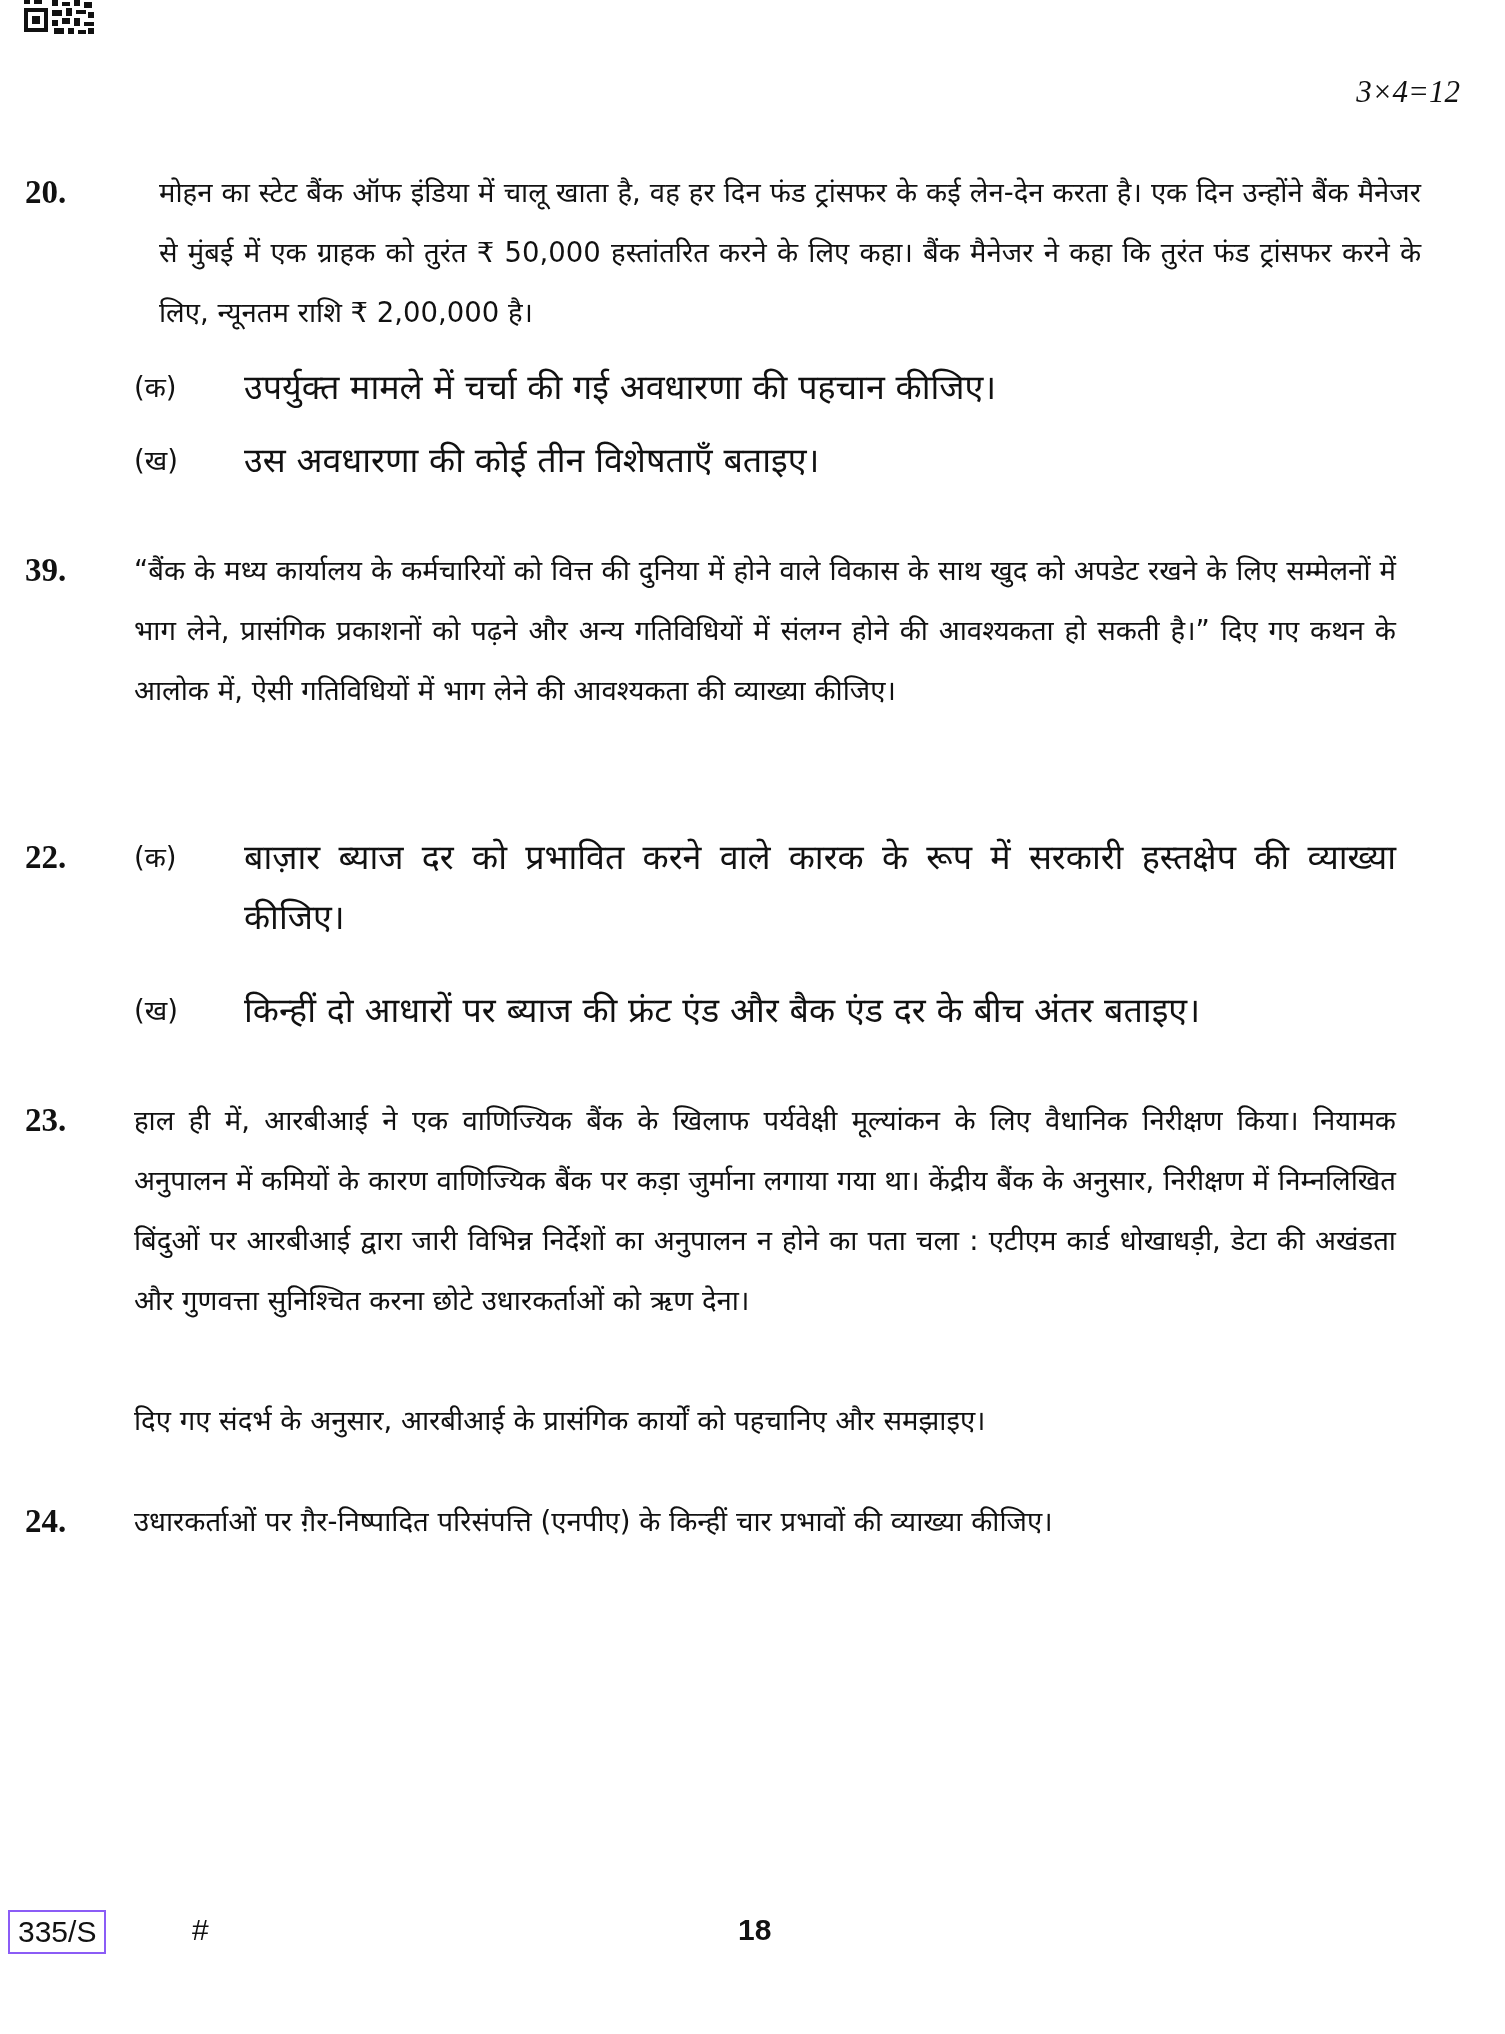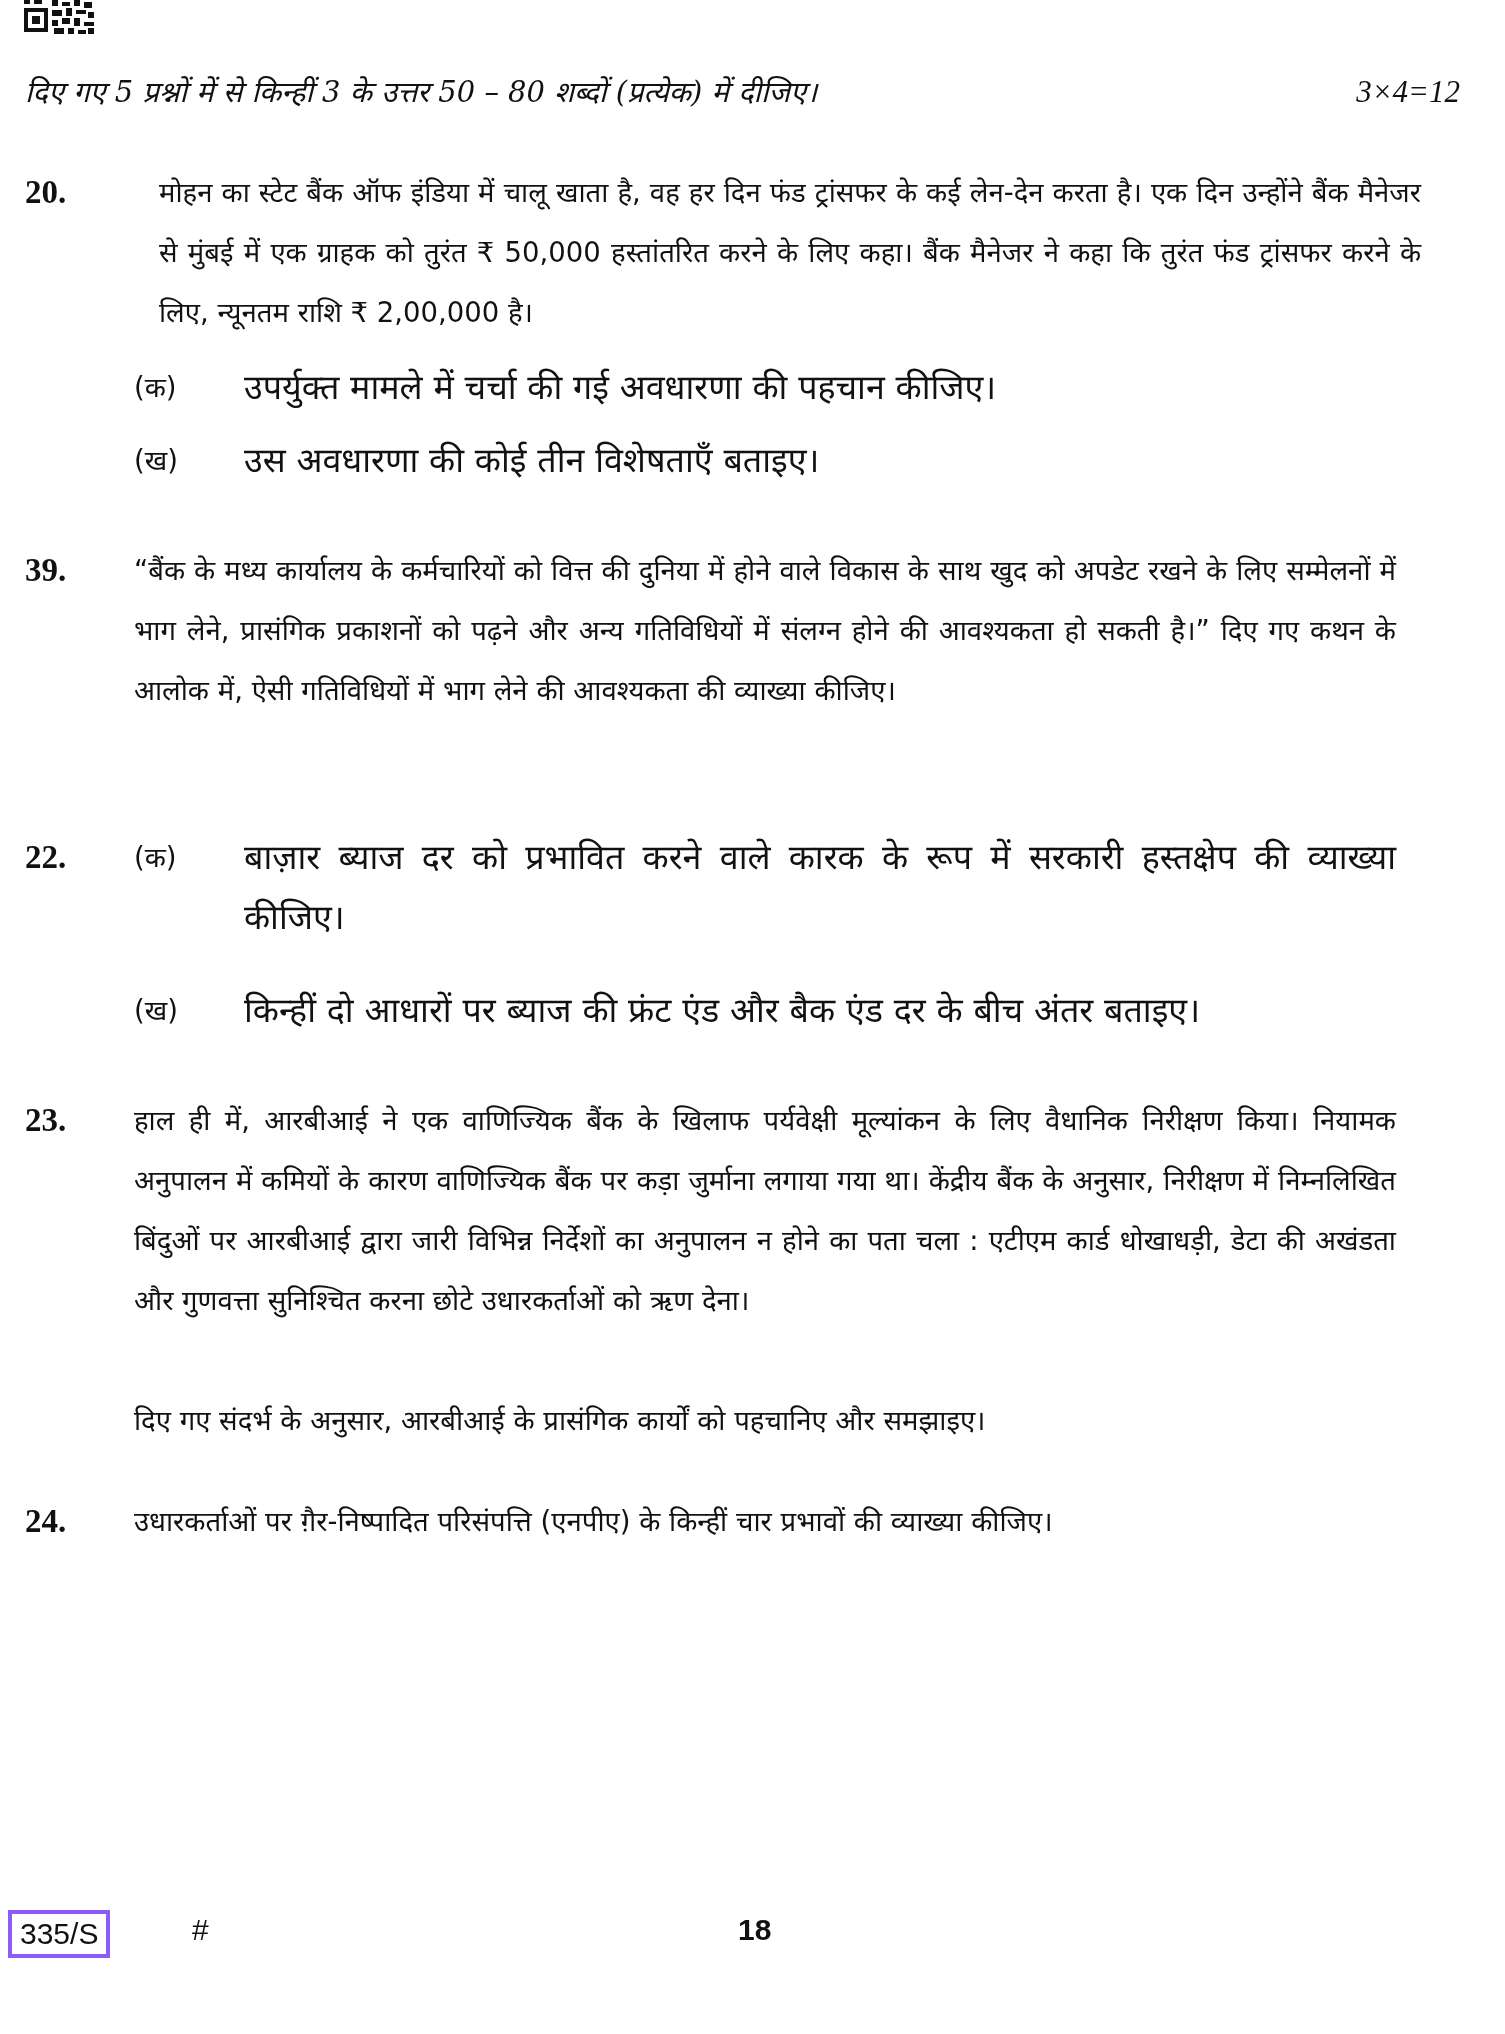--- a/index.html
+++ b/index.html
@@ -85,21 +85,21 @@
       font-family: "DejaVu Sans", sans-serif;
       font-size: 34px;
       line-height: 60px;
       text-align: justify;
       text-align-last: left;
     }
     .footer-code {
       position: absolute;
       left: 8px;
       top: 1910px;
-      border: 4px solid #8b5cf6;
+      border: 2px solid #8b5cf6;
       padding: 0 8px;
       height: 40px;
       line-height: 40px;
       font-family: "Liberation Sans", sans-serif;
       font-size: 30px;
     }
     .footer-hash {
       position: absolute;
       left: 192px;
       top: 1910px;
@@ -140,21 +140,20 @@
     <rect x="52" y="18" width="6" height="8" fill="#111"></rect>
     <rect x="62" y="22" width="10" height="4" fill="#111"></rect>
     <rect x="32" y="28" width="10" height="6" fill="#111"></rect>
     <rect x="46" y="28" width="6" height="6" fill="#111"></rect>
     <rect x="56" y="30" width="8" height="4" fill="#111"></rect>
     <rect x="66" y="28" width="6" height="6" fill="#111"></rect>
   </svg>
 </div>
 
 <div class="instruction">
-  <span>दिए गए 5 प्रश्नों में से किन्हीं 3 के उत्तर 50 – 80 शब्दों (प्रत्येक) में दीजिए।</span>
   <span class="marks">3×4=12</span>
 </div>
 
 <div class="question" style="top:162px;">
   <div class="qnum">20.</div>
   <div class="qtext" style="top:0;margin-left:25px;">मोहन का स्टेट बैंक ऑफ इंडिया में चालू खाता है, वह हर दिन फंड ट्रांसफर के कई लेन-देन करता है। एक दिन उन्होंने बैंक मैनेजर से मुंबई में एक ग्राहक को तुरंत ₹ 50,000 हस्तांतरित करने के लिए कहा। बैंक मैनेजर ने कहा कि तुरंत फंड ट्रांसफर करने के लिए, न्यूनतम राशि ₹ 2,00,000 है।</div>
 </div>
 <div class="sub" style="top:357px;">
   <div class="sub-label">(क)</div>
   <div class="sub-text">उपर्युक्त मामले में चर्चा की गई अवधारणा की पहचान कीजिए।</div>

